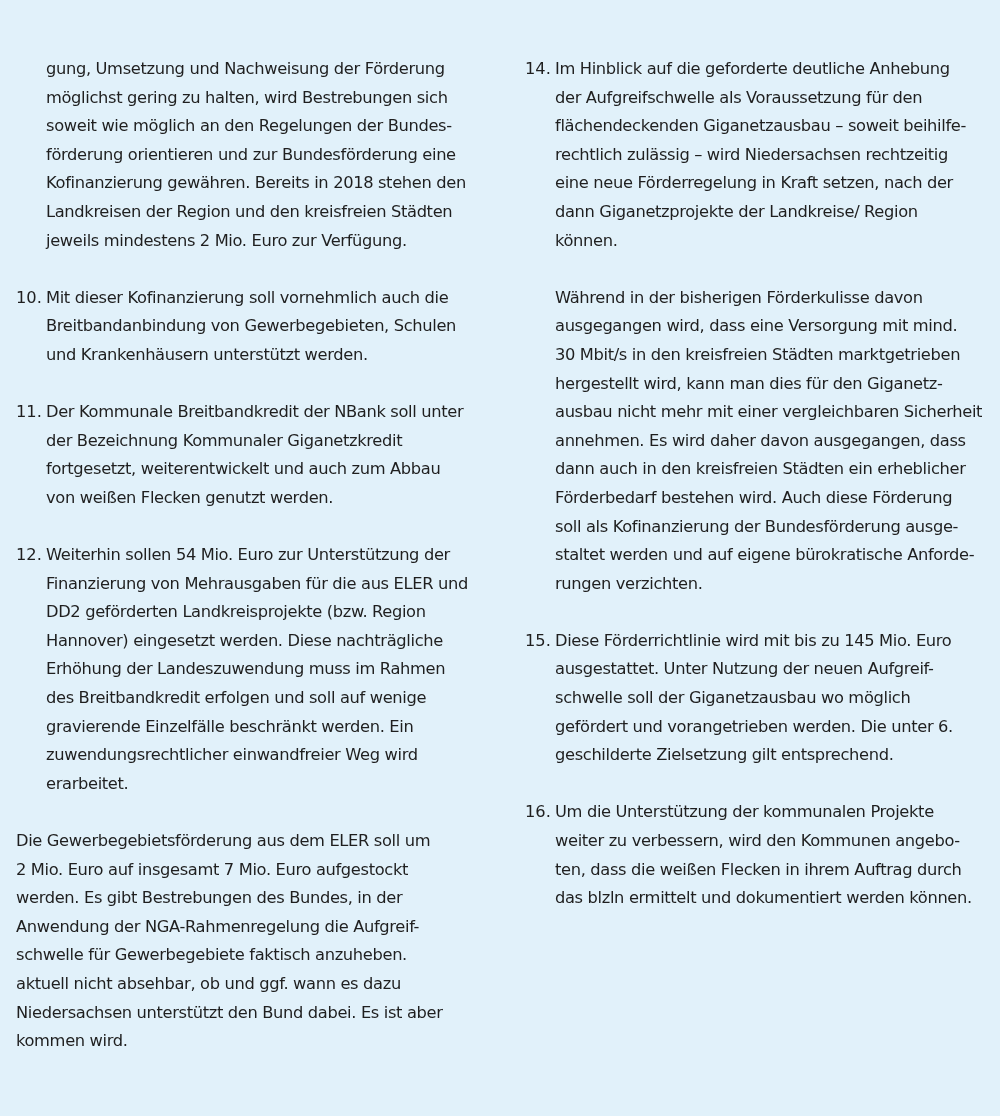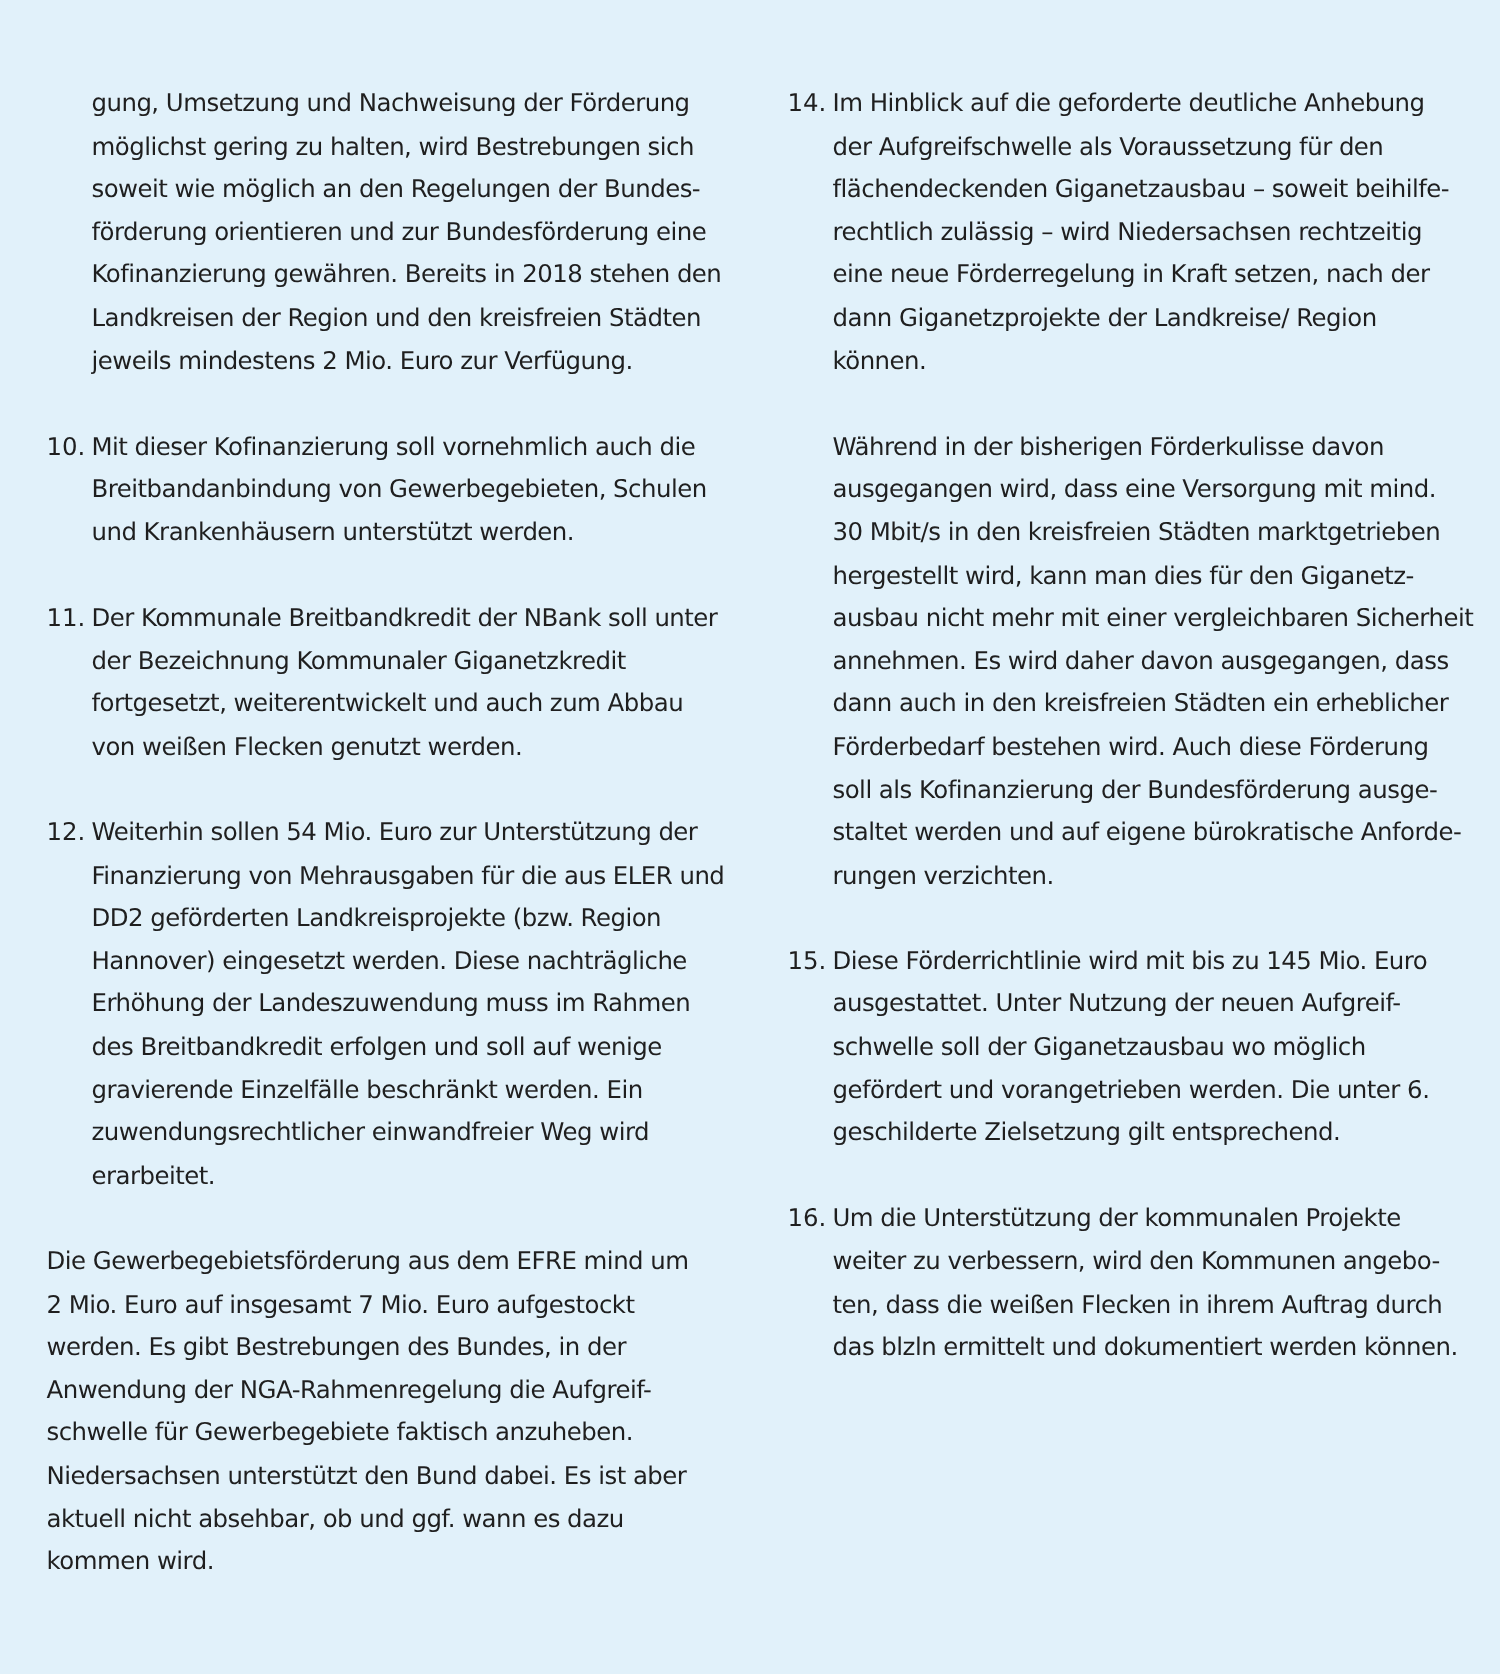--- a/index.html
+++ b/index.html
@@ -5,21 +5,21 @@
   html, body { margin: 0; padding: 0; }
   body {
     width: 1000px; height: 1116px;
     background: #e1f1fa;
     font-family: "DejaVu Sans", sans-serif;
     color: #1f1f1f;
     position: relative;
     overflow: hidden;
   }
   .col { position: absolute; top: 55px; }
-  .col-left { left: 31px; width: 470px; }
+  .col-left { left: 16px; width: 470px; }
   .col-right { left: 525px; width: 470px; }
   .item { display: flex; margin-bottom: 28.6px; }
   .num { width: 30px; flex: 0 0 30px; font-size: 16.3px; line-height: 28.6px; }
   .body { flex: 1; }
   .line { display: block; font-size: 16.3px; line-height: 28.6px; white-space: nowrap; letter-spacing: -0.35px; }
   .para-gap { height: 28.6px; }
 </style>
 </head>
 <body>
 
@@ -71,27 +71,27 @@
           <span class="line">des Breitbandkredit erfolgen und soll auf wenige</span>
           <span class="line">gravierende Einzelfälle beschränkt werden. Ein</span>
           <span class="line">zuwendungsrechtlicher einwandfreier Weg wird</span>
           <span class="line">erarbeitet.</span>
         </div>
       </div>
     </div>
     <div class="item">
       <div class="body">
         <div>
-          <span class="line">Die Gewerbegebietsförderung aus dem EFRE mind um</span>
+          <span class="line">Die Gewerbegebietsförderung aus dem ELER soll um</span>
           <span class="line">2 Mio. Euro auf insgesamt 7 Mio. Euro aufgestockt</span>
           <span class="line">werden. Es gibt Bestrebungen des Bundes, in der</span>
           <span class="line">Anwendung der NGA-Rahmenregelung die Aufgreif-</span>
           <span class="line">schwelle für Gewerbegebiete faktisch anzuheben.</span>
+          <span class="line">aktuell nicht absehbar, ob und ggf. wann es dazu</span>
           <span class="line">Niedersachsen unterstützt den Bund dabei. Es ist aber</span>
-          <span class="line">aktuell nicht absehbar, ob und ggf. wann es dazu</span>
           <span class="line">kommen wird.</span>
         </div>
       </div>
     </div>
   </div>
 <div class="col col-right">
     <div class="item">
       <div class="num">14.</div>
       <div class="body">
         <div>

